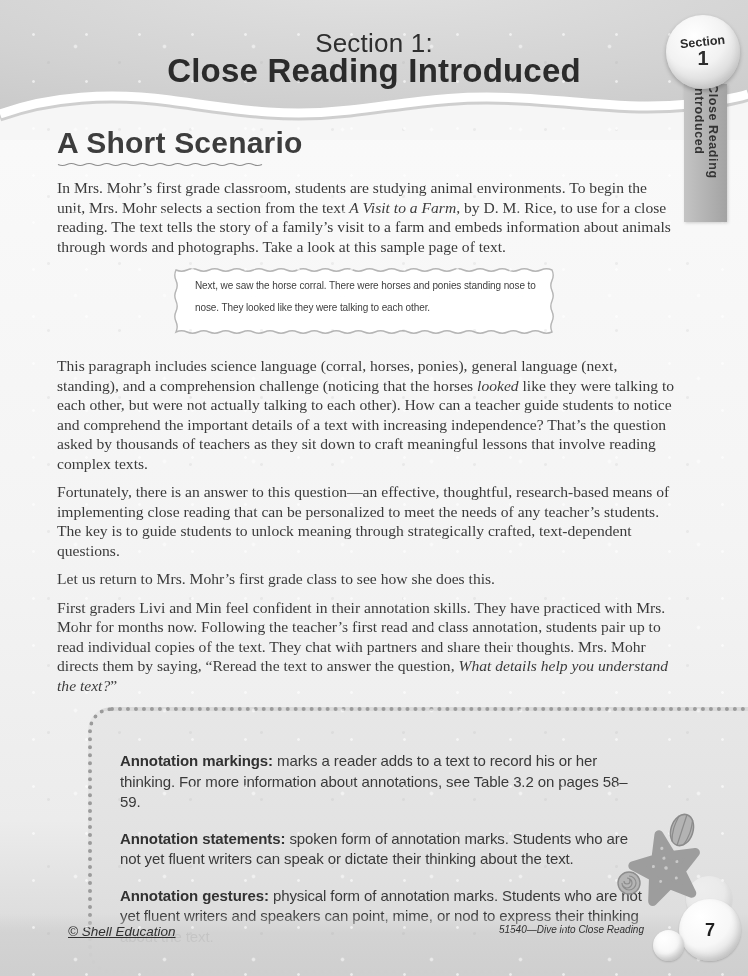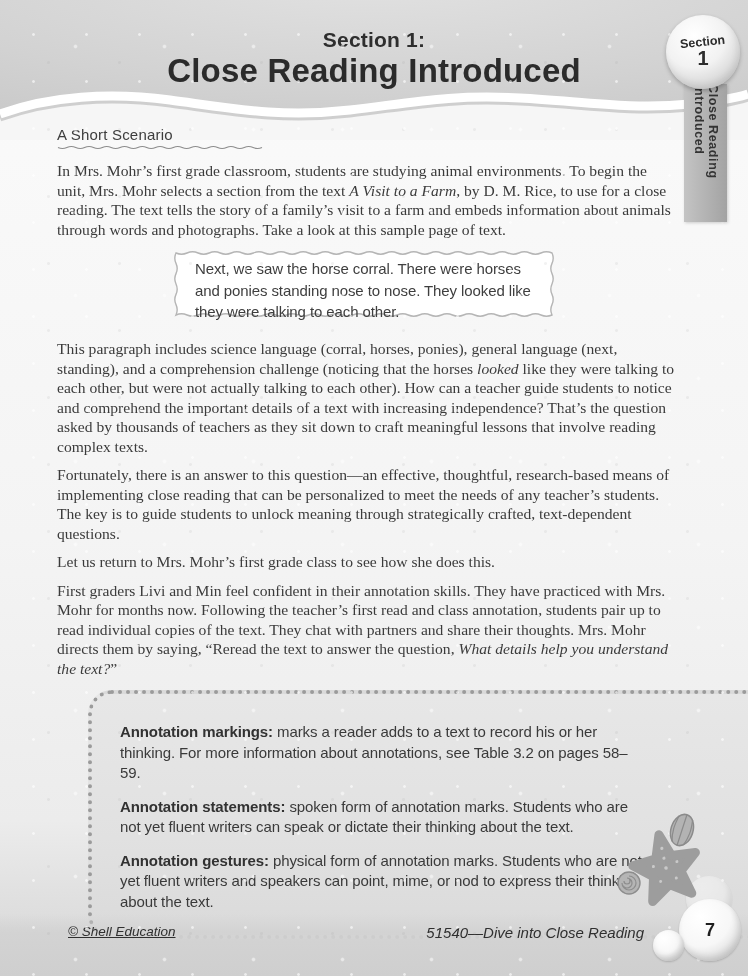--- a/index.html
+++ b/index.html
@@ -10,63 +10,63 @@
     background-image:
       radial-gradient(circle,rgba(255,255,255,.95) 0 .9px,transparent 1.8px),
       radial-gradient(circle,rgba(255,255,255,.8) 0 1.2px,transparent 2.4px),
       radial-gradient(circle,rgba(150,150,150,.18) 0 1px,transparent 2px);
     background-size:53px 47px,89px 83px,71px 67px;
     background-position:7px 11px,31px 5px,13px 29px;}
   
   .hdr{position:absolute;top:0;left:0;right:0;height:128px;
     background:radial-gradient(ellipse 120% 160% at 50% -20%,#e2e2e2 0%,#d2d2d2 55%,#c3c3c3 100%);}
   .hdr-kicker{position:absolute;top:28px;left:0;right:0;text-align:center;
-    font-weight:700;font-size:21px;letter-spacing:.2px;color:#2e2e2e;}
+    font-weight:400;font-size:26px;letter-spacing:.2px;color:#2e2e2e;}
   .hdr-title{position:absolute;top:52px;left:0;right:0;text-align:center;margin:0;
     font-weight:800;font-size:33px;letter-spacing:.2px;color:#2b2b2b;}
   .wave-svg{position:absolute;top:80px;left:0;width:748px;height:60px;}
   
   .badge{position:absolute;left:666px;top:15px;width:74px;height:74px;border-radius:50%;
     background:radial-gradient(circle at 38% 28%,#ffffff 0%,#f2f2f2 45%,#d2d2d2 78%,#bfbfbf 100%);
     box-shadow:0 2px 4px rgba(0,0,0,.25), inset -2px -4px 6px rgba(0,0,0,.08);
     display:flex;flex-direction:column;align-items:center;justify-content:center;z-index:6;}
   .badge .b1{font-weight:800;font-size:12.5px;color:#2d2d2d;transform:rotate(-6deg);}
   .badge .b2{font-weight:800;font-size:20px;color:#2d2d2d;margin-top:-2px;}
   
   .side-tab{position:absolute;left:684px;top:84px;width:43px;height:138px;z-index:5;
     background:linear-gradient(90deg,#c4c4c4 0%,#b0b0b0 60%,#a3a3a3 100%);
     box-shadow:1px 1px 3px rgba(0,0,0,.18);
     display:flex;align-items:center;justify-content:center;
     writing-mode:vertical-rl;font-weight:700;font-size:12.5px;letter-spacing:.6px;color:#333;}
   
   .main{position:absolute;top:120px;left:57px;width:620px;}
-  .h2{margin:6px 0 0 0;font-weight:400;font-size:15px;letter-spacing:.2px;color:#3d3d3d;
+  .h2{margin:6px 0 0 0;font-weight:700;font-size:30px;letter-spacing:.2px;color:#3d3d3d;
     font-family:"Liberation Sans",sans-serif;}
   .h2-squiggle{display:block;margin:0 0 4px 0;}
   .body-p{margin:9px 0;font-family:"Liberation Serif",serif;font-size:15.6px;
     line-height:19.5px;color:#3b3b3b;}
   .body-p em{}
   
   .quote-box{position:relative;margin:10px 0 20px 115px;width:384px;height:70px;}
   .quote-border{position:absolute;inset:0;}
   .quote-border path{fill:#ffffff;stroke:#b5b5b5;stroke-width:1.4;}
-  .quote-text{position:relative;padding:9px 14px 0 23px;font-size:15px;line-height:21.5px;
+  .quote-text{position:relative;padding:9px 14px 0 23px;font-size:10px;line-height:21.5px;
     color:#3e3e3e;letter-spacing:-.1px;}
   
   .anno-box{box-sizing:border-box;margin:12px 0 0 31px;width:688px;min-height:203px;
     border:4px dotted #9b9b9b;border-radius:24px;
     background:linear-gradient(180deg,#e7e7e7 0%,#e1e1e1 60%,#dadada 100%);
     padding:24px 126px 10px 28px;}
-  .anno-item{margin:4px 0 13px 0;font-size:15px;line-height:20.5px;color:#3a3a3a;letter-spacing:-.1px;}
+  .anno-item{margin:16px 0 13px 0;font-size:15px;line-height:20.5px;color:#3a3a3a;letter-spacing:-.1px;}
   .anno-item b{font-weight:700;color:#323232;}
   
   .footer-band{position:absolute;left:0;right:0;bottom:0;height:62px;
     background:linear-gradient(180deg,rgba(214,214,214,0) 0%,rgba(210,210,210,.9) 30%,#cfcfcf 100%);}
   .foot-left{position:absolute;left:68px;top:924px;font-style:italic;font-size:13.5px;color:#2f2f2f;text-decoration:underline;}
-  .foot-right{position:absolute;right:104px;top:924px;font-style:italic;font-size:15px;color:#2f2f2f;}
+  .foot-right{position:absolute;right:104px;top:924px;font-style:italic;font-size:10px;color:#2f2f2f;}
   .bubble{position:absolute;border-radius:50%;
     background:radial-gradient(circle at 35% 28%,#ffffff 0%,#f7f7f7 50%,#dedede 76%,#c3c3c3 100%);
     box-shadow:inset -2px -4px 6px rgba(0,0,0,.12),0 1px 2px rgba(0,0,0,.18);}
   .bubble-big{left:679px;top:899px;width:62px;height:62px;display:flex;align-items:center;
     justify-content:center;font-weight:800;font-size:18px;color:#1f1f1f;z-index:4;}
   .bubble-small{left:653px;top:930px;width:31px;height:31px;z-index:5;}
   .bubble-ghost{left:686px;top:876px;width:46px;height:46px;opacity:.45;z-index:1;}
   
   .decor{position:absolute;z-index:3;}
 </style>

